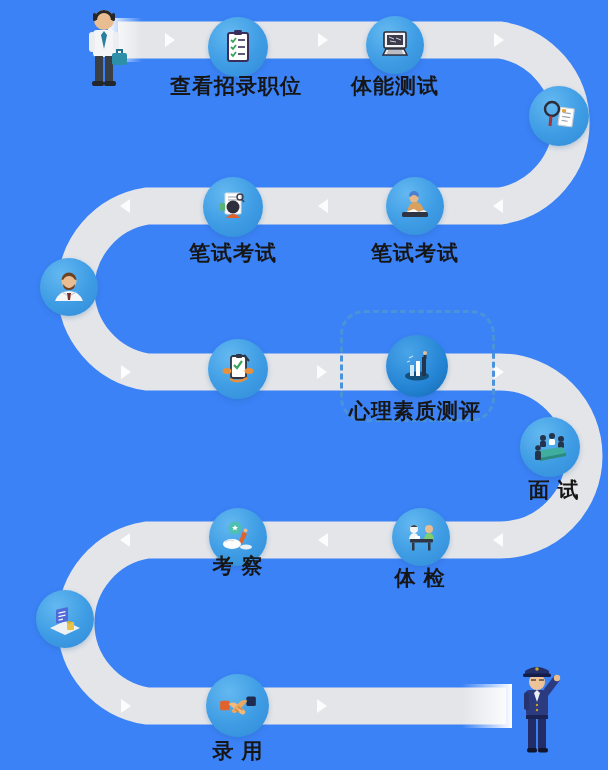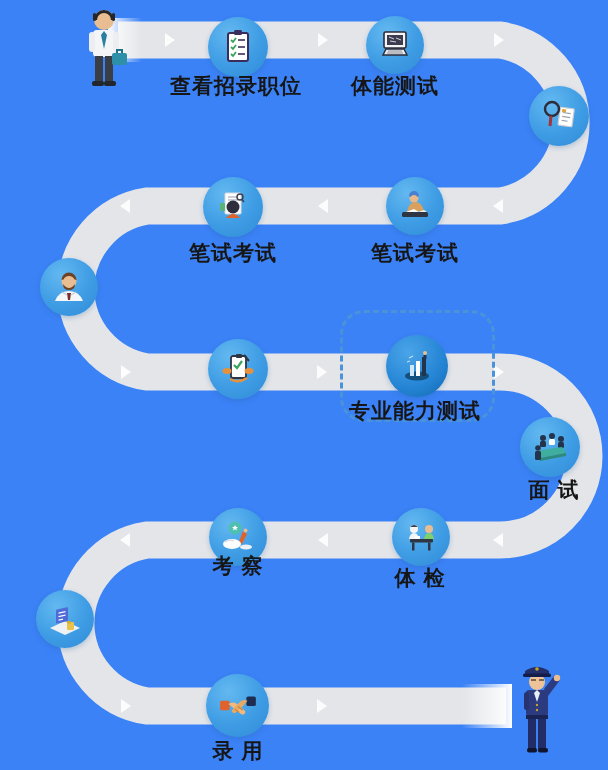--- a/index.html
+++ b/index.html
@@ -164,21 +164,21 @@
     <svg width="40" height="40" viewBox="0 0 40 40">
       <ellipse cx="20" cy="30" rx="12" ry="4.5" fill="#12507e"></ellipse>
       <rect x="13" y="19" width="4" height="11" fill="#cfe8f7"></rect>
       <rect x="19" y="15" width="4" height="15" fill="#ffffff"></rect>
       <rect x="25" y="11" width="4" height="19" fill="#24344c"></rect>
       <circle cx="28" cy="7" r="2" fill="#e9bd92"></circle>
       <rect x="26.5" y="9" width="3" height="4" fill="#24344c"></rect>
       <path d="M12 12 l4 -2 M10 16 l3 -1" stroke="#bfe0f4" stroke-width="1.2"></path>
     </svg>
   </div>
-  <div class="node-label" style="left:415px;top:399px">专业能力测试</div>
+  <div class="node-label" style="left:415px;top:399px">心理素质测评</div>
 
   <div class="node-circle" style="left:520px;top:417px;width:60px;height:60px">
     <svg width="40" height="40" viewBox="0 0 40 40">
       <circle cx="13" cy="11" r="3" fill="#24344c"></circle>
       <rect x="10" y="14" width="6" height="6" rx="1.5" fill="#24344c"></rect>
       <circle cx="22" cy="9" r="3" fill="#24344c"></circle>
       <rect x="19" y="12" width="6" height="6" rx="1.5" fill="#ffffff"></rect>
       <circle cx="31" cy="12" r="3" fill="#24344c"></circle>
       <rect x="28" y="15" width="6" height="6" rx="1.5" fill="#24344c"></rect>
       <polygon points="6,24 32,20 36,26 10,31" fill="#3fae9e"></polygon>

